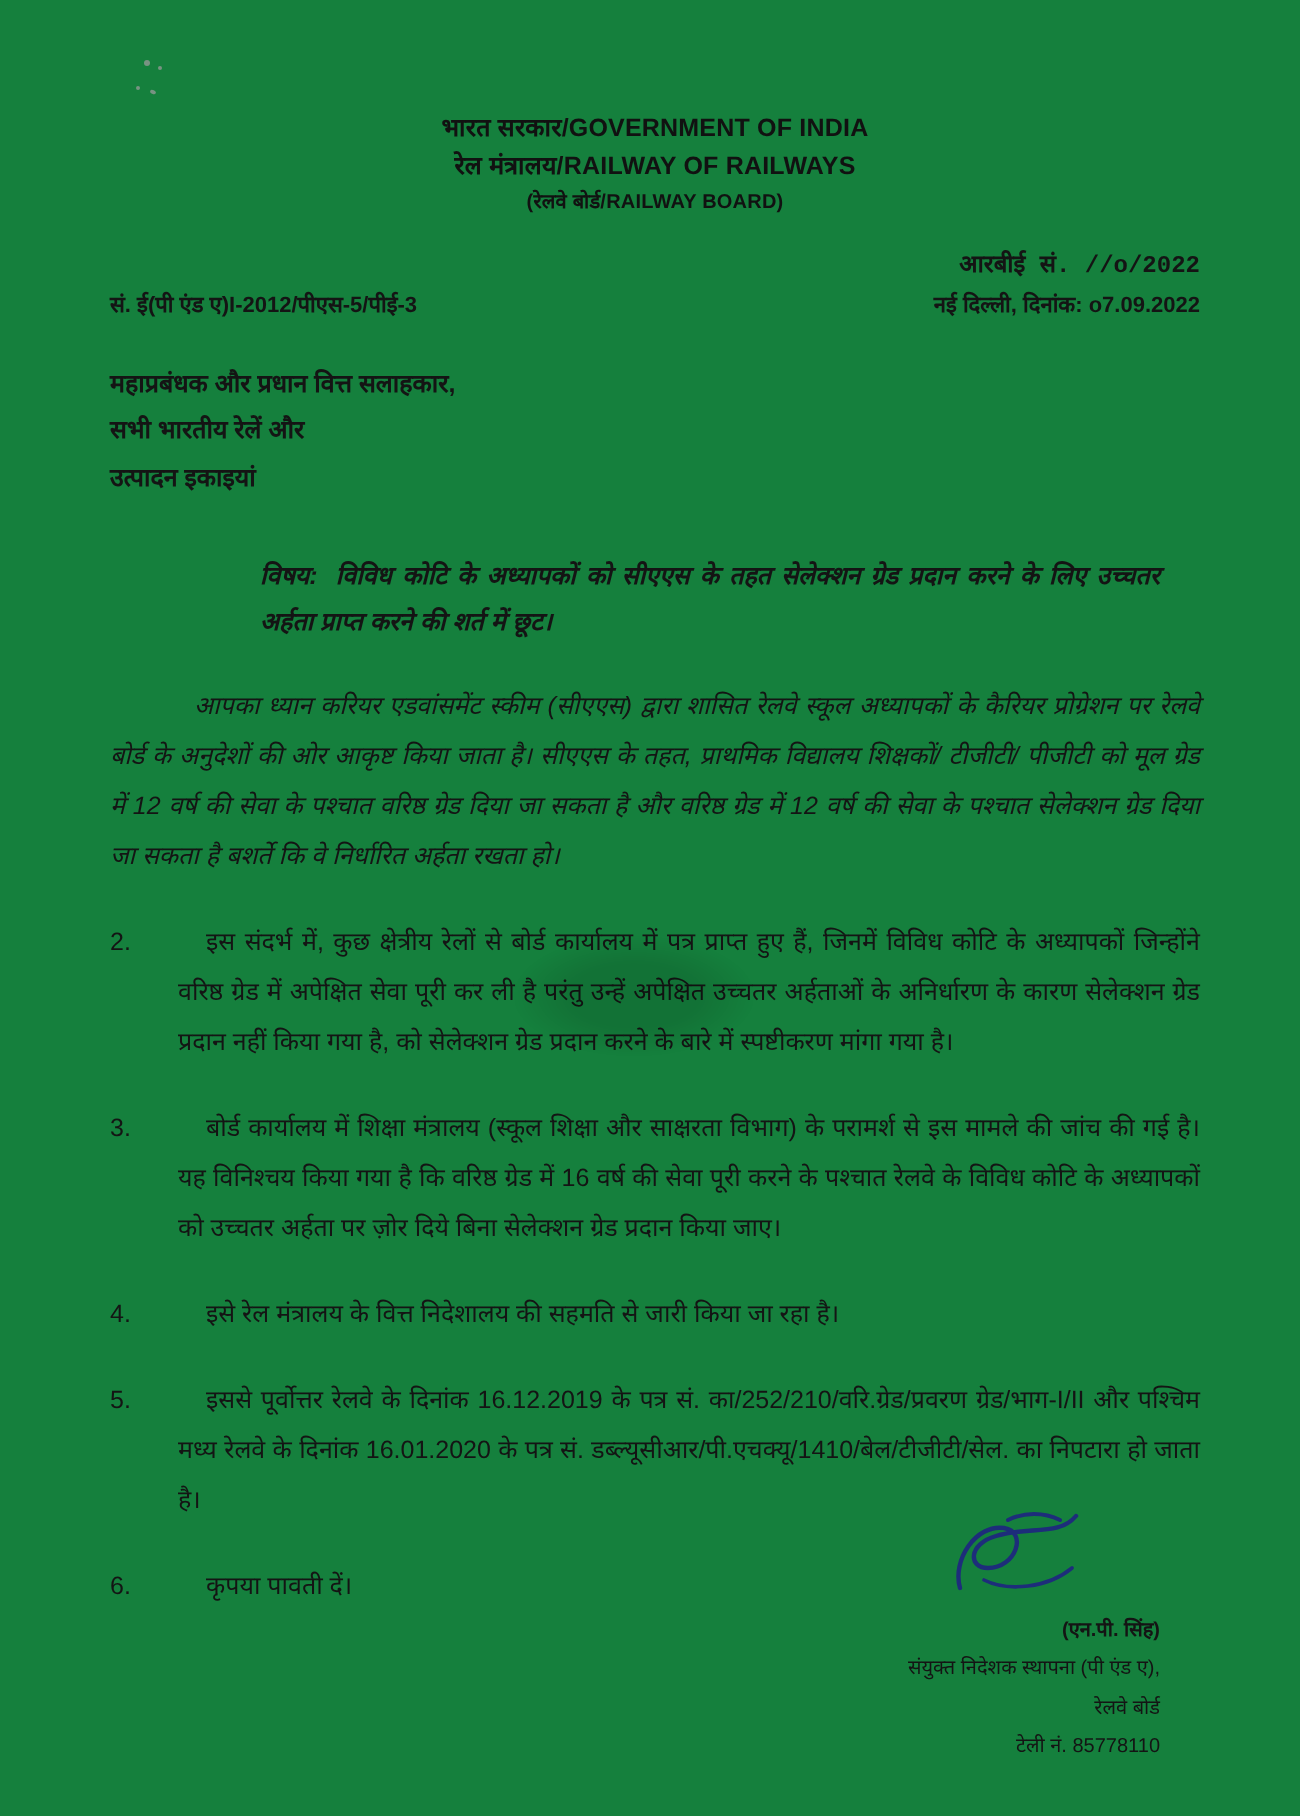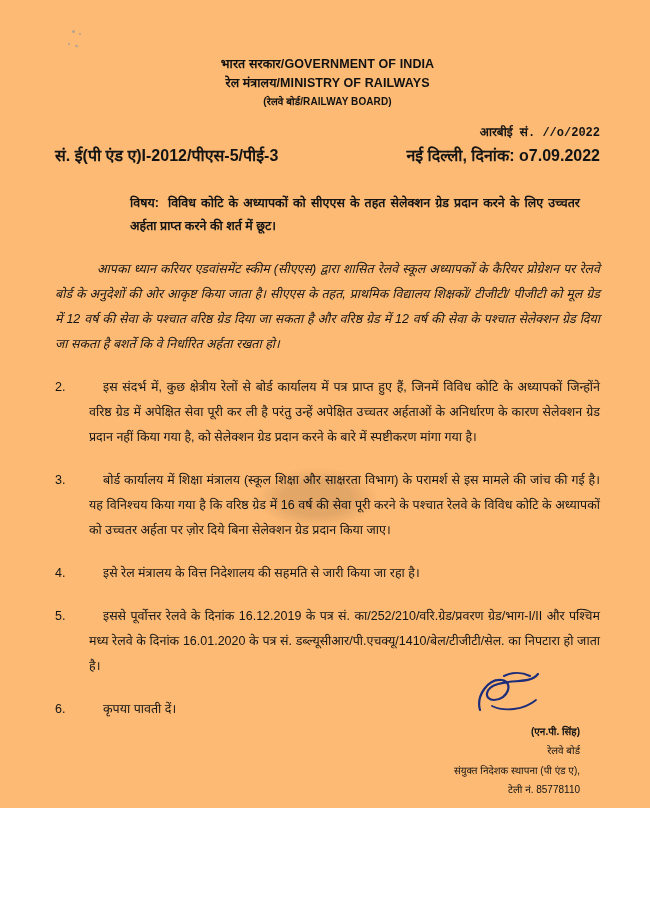--- a/index.html
+++ b/index.html
@@ -11,22 +11,22 @@
     width: 650px;
     height: 908px;
     font-family: "Liberation Sans", sans-serif;
     color: #141414;
     position: relative;
     overflow: hidden;
   }
   .page {
     position: relative;
     width: 650px;
-    height: 808px;
-    background: #fdba74;
+    height: 908px;
+    background: #15803d;
     box-sizing: border-box;
     padding: 0;
   }
   
   .speck {
     position: absolute;
     background: #9a9a9a;
     border-radius: 50%;
     opacity: .75;
   }
@@ -69,40 +69,41 @@
   }
 
   .numrow {
     margin-top: 4px;
     display: flex;
     justify-content: space-between;
     align-items: baseline;
   }
   .numrow .left,
   .numrow .right {
-    font-size: 16px;
+    font-size: 11px;
     font-weight: 700;
   }
 
   .addr {
     margin-top: 22px;
     line-height: 1.85;
     font-size: 12.5px;
     font-weight: 700;
   }
   .addr div { white-space: nowrap; }
 
   .subject {
     margin-top: 26px;
     margin-left: 75px;
     margin-right: 20px;
     font-size: 12.5px;
     font-weight: 700;
     line-height: 1.85;
     text-align: justify;
+    font-style: italic;
   }
   .subject .lbl { margin-right: 4px; }
 
   .para {
     margin-top: 18px;
     font-size: 12.5px;
     line-height: 2.0;
     text-align: justify;
     position: relative;
   }
@@ -165,33 +166,38 @@
 
   <span class="speck s1"></span>
   <span class="speck s2"></span>
   <span class="speck s3"></span>
   <span class="speck s4"></span>
 
   <div class="content">
 
     <div class="header">
       <div class="ln">भारत सरकार/GOVERNMENT OF INDIA</div>
-      <div class="ln">रेल मंत्रालय/MINISTRY OF RAILWAYS</div>
+      <div class="ln">रेल मंत्रालय/RAILWAY OF RAILWAYS</div>
       <div class="ln small">(रेलवे बोर्ड/RAILWAY BOARD)</div>
     </div>
 
     <div class="refrow">
       <div class="refno">आरबीई सं. //o/2022</div>
     </div>
 
     <div class="numrow">
       <div class="left">सं. ई(पी एंड ए)I-2012/पीएस-5/पीई-3</div>
       <div class="right">नई दिल्ली, दिनांक: o7.09.2022</div>
     </div>
 
+    <div class="addr">
+      <div>महाप्रबंधक और प्रधान वित्त सलाहकार,</div>
+      <div>सभी भारतीय रेलें और</div>
+      <div>उत्पादन इकाइयां</div>
+    </div>
 
     <div class="subject">
       <span class="lbl">विषय:</span>
       <span>विविध कोटि के अध्यापकों को सीएएस के तहत सेलेक्शन ग्रेड प्रदान करने के लिए उच्चतर अर्हता प्राप्त करने की शर्त में छूट।</span>
     </div>
 
     <div class="para indent">आपका ध्यान करियर एडवांसमेंट स्कीम (सीएएस) द्वारा शासित रेलवे स्कूल अध्यापकों के कैरियर प्रोग्रेशन पर रेलवे बोर्ड के अनुदेशों की ओर आकृष्ट किया जाता है। सीएएस के तहत, प्राथमिक विद्यालय शिक्षकों/ टीजीटी/ पीजीटी को मूल ग्रेड में 12 वर्ष की सेवा के पश्चात वरिष्ठ ग्रेड दिया जा सकता है और वरिष्ठ ग्रेड में 12 वर्ष की सेवा के पश्चात सेलेक्शन ग्रेड दिया जा सकता है बशर्ते कि वे निर्धारित अर्हता रखता हो।</div>
 
     <div class="para numbered">
       <span class="num">2.</span>
@@ -221,22 +227,22 @@
     <div class="signature">
       <svg width="80" height="46" viewBox="0 0 80 46" fill="none" xmlns="http://www.w3.org/2000/svg">
         <path d="M12 40 C8 26, 20 8, 34 10 C46 12, 40 30, 26 30 C16 30, 16 18, 30 14 C46 9, 62 14, 70 4" stroke="#1d2d7a" stroke-width="2.2" stroke-linecap="round" fill="none"></path>
         <path d="M36 6 C44 2, 54 2, 62 6" stroke="#1d2d7a" stroke-width="2" stroke-linecap="round" fill="none"></path>
         <path d="M24 36 C36 42, 56 40, 68 30" stroke="#1d2d7a" stroke-width="1.8" stroke-linecap="round" fill="none"></path>
       </svg>
     </div>
 
     <div class="signblock">
       <div class="nm">(एन.पी. सिंह)</div>
+      <div>संयुक्त निदेशक स्थापना (पी एंड ए),</div>
       <div>रेलवे बोर्ड</div>
-      <div>संयुक्त निदेशक स्थापना (पी एंड ए),</div>
       <div>
         <span>टेली नं.</span>
         <span>85778110</span>
       </div>
       <div class="email">
         
         
       </div>
     </div>
 

